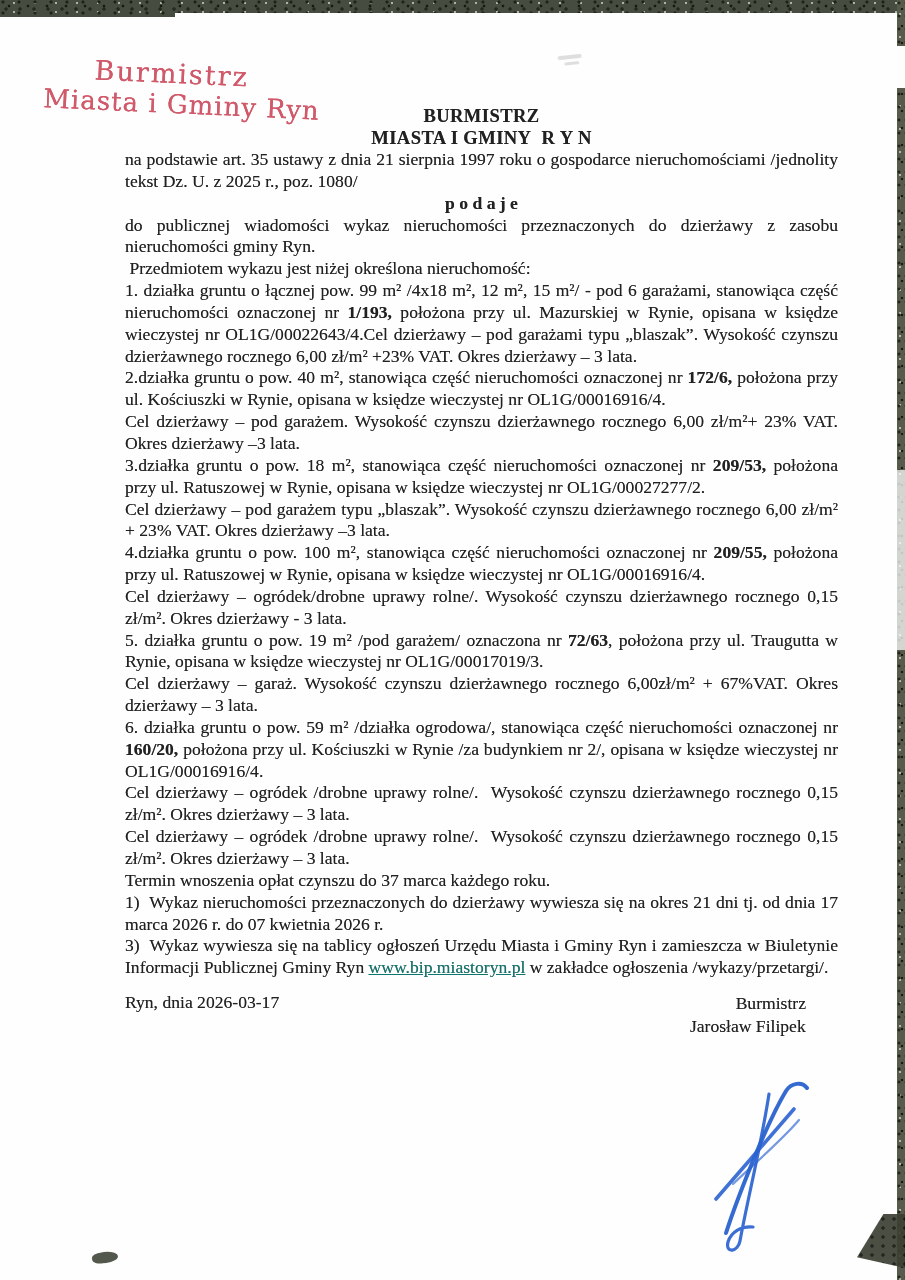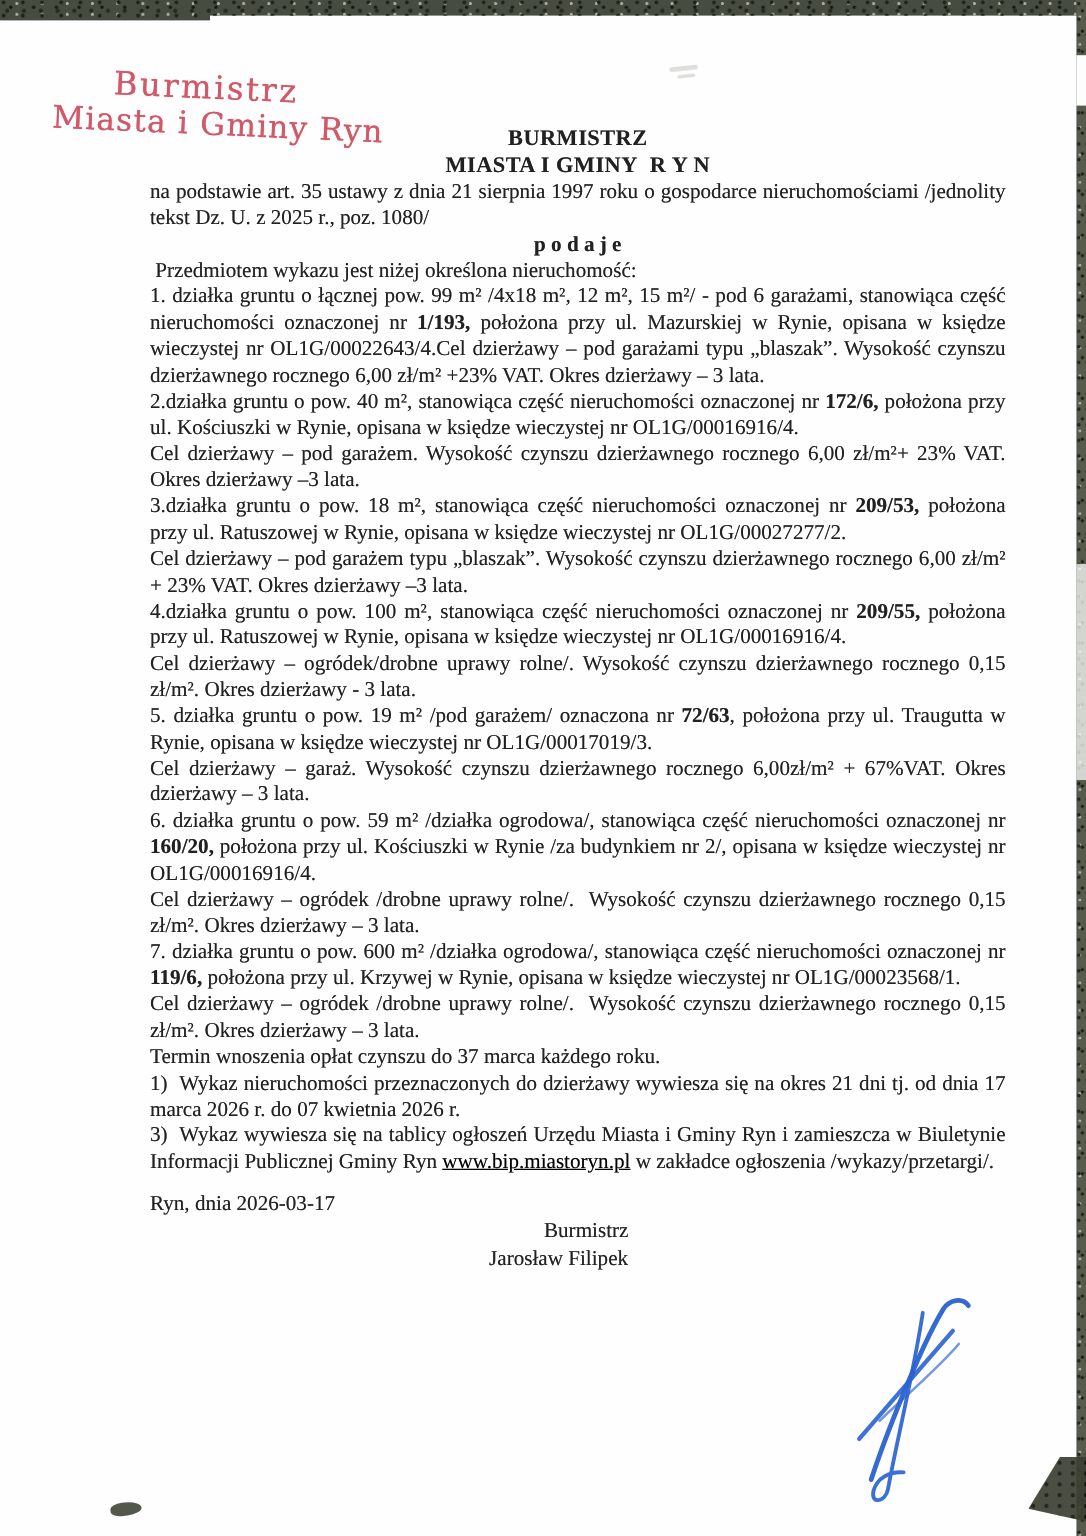--- a/index.html
+++ b/index.html
@@ -73,21 +73,21 @@
     position:absolute;left:125px;top:105px;width:713px;z-index:4;
     color:#212121;font-size:17.6px;line-height:21.85px;
     text-shadow:0 0 .5px rgba(33,33,33,.55);
   }
   .doc p{margin:0;text-align:justify;}
   .doc p.c{text-align:center;}
   .b{font-weight:bold;}
   .title{font-size:18.6px;line-height:22px;letter-spacing:.4px;}
   .termin{margin-top:24px;}
   a.link{text-decoration:underline;cursor:pointer;}
-  .footer{display:flex;justify-content:space-between;margin-top:13px;flex-direction:column;}
+  .footer{display:flex;justify-content:space-between;margin-top:13px;}
   .signer{text-align:center;margin-right:32px;line-height:23px;}
   .signer-title{padding-left:46px;}
 
   
   .sig{position:absolute;left:688px;top:1078px;z-index:5;}
 </style>
 </head>
 <body>
 
 <div class="page">
@@ -107,45 +107,45 @@
   <div class="stamp" style="color: rgb(208, 89, 106);">
     <div class="l1">Burmistrz</div>
     <div class="l2">Miasta i Gminy Ryn</div>
   </div>
 
   <div class="doc">
     <p class="c b title">BURMISTRZ</p>
     <p class="c b title">MIASTA I GMINY&nbsp; R Y N</p>
     <p>na podstawie art. 35 ustawy z dnia 21 sierpnia 1997 roku o gospodarce nieruchomościami /jednolity tekst Dz. U. z 2025 r., poz. 1080/</p>
     <p class="c b">p o d a j e</p>
+    <p>do publicznej wiadomości wykaz nieruchomości przeznaczonych do dzierżawy z zasobu nieruchomości gminy Ryn.</p>
     <p>&nbsp;Przedmiotem wykazu jest niżej określona nieruchomość:</p>
 
     <p><span>1. działka gruntu o łącznej pow. 99 m² /4x18 m², 12 m², 15 m²/ - pod 6 garażami, stanowiąca część nieruchomości oznaczonej nr </span><span class="b">1/193,</span><span> położona przy ul. Mazurskiej w Rynie, opisana w księdze wieczystej nr OL1G/00022643/4.Cel dzierżawy – pod garażami typu „blaszak”. Wysokość czynszu dzierżawnego rocznego 6,00 zł/m² +23% VAT. Okres dzierżawy – 3 lata.</span></p>
 
     <p><span>2.działka gruntu o pow. 40 m², stanowiąca część nieruchomości oznaczonej nr </span><span class="b">172/6,</span><span> położona przy ul. Kościuszki w Rynie, opisana w księdze wieczystej nr OL1G/00016916/4.</span></p>
     <p>Cel dzierżawy – pod garażem. Wysokość czynszu dzierżawnego rocznego 6,00 zł/m²+ 23% VAT. Okres dzierżawy –3 lata.</p>
 
     <p><span>3.działka gruntu o pow. 18 m², stanowiąca część nieruchomości oznaczonej nr </span><span class="b">209/53,</span><span> położona przy ul. Ratuszowej w Rynie, opisana w księdze wieczystej nr OL1G/00027277/2.</span></p>
     <p>Cel dzierżawy – pod garażem typu „blaszak”. Wysokość czynszu dzierżawnego rocznego 6,00 zł/m² + 23% VAT. Okres dzierżawy –3 lata.</p>
 
     <p><span>4.działka gruntu o pow. 100 m², stanowiąca część nieruchomości oznaczonej nr </span><span class="b">209/55,</span><span> położona przy ul. Ratuszowej w Rynie, opisana w księdze wieczystej nr OL1G/00016916/4.</span></p>
     <p>Cel dzierżawy – ogródek/drobne uprawy rolne/. Wysokość czynszu dzierżawnego rocznego 0,15 zł/m². Okres dzierżawy - 3 lata.</p>
 
     <p><span>5. działka gruntu o pow. 19 m² /pod garażem/ oznaczona nr </span><span class="b">72/63</span><span>, położona przy ul. Traugutta w Rynie, opisana w księdze wieczystej nr OL1G/00017019/3.</span></p>
     <p>Cel dzierżawy – garaż. Wysokość czynszu dzierżawnego rocznego 6,00zł/m² + 67%VAT. Okres dzierżawy – 3 lata.</p>
 
     <p><span>6. działka gruntu o pow. 59 m² /działka ogrodowa/, stanowiąca część nieruchomości oznaczonej nr </span><span class="b">160/20,</span><span> położona przy ul. Kościuszki w Rynie /za budynkiem nr 2/, opisana w księdze wieczystej nr OL1G/00016916/4.</span></p>
     <p>Cel dzierżawy – ogródek /drobne uprawy rolne/.&nbsp; Wysokość czynszu dzierżawnego rocznego 0,15 zł/m². Okres dzierżawy – 3 lata.</p>
 
-    <p><span>7. działka gruntu o pow. 600 m² /działka ogrodowa/, stanowiąca część nieruchomości oznaczonej nr </span><span class="b">119/6,</span><span> położona przy ul. Krzywej w Rynie, opisana w księdze wieczystej nr OL1G/00023568/1.</span></p>
     <p>Cel dzierżawy – ogródek /drobne uprawy rolne/.&nbsp; Wysokość czynszu dzierżawnego rocznego 0,15 zł/m². Okres dzierżawy – 3 lata.</p>
 
     <p class="termin">Termin wnoszenia opłat czynszu do 37 marca każdego roku.</p>
     <p>1)&nbsp; Wykaz nieruchomości przeznaczonych do dzierżawy wywiesza się na okres 21 dni tj. od dnia 17 marca 2026 r. do 07 kwietnia 2026 r.</p>
-    <p><span>3)&nbsp; Wykaz wywiesza się na tablicy ogłoszeń Urzędu Miasta i Gminy Ryn i zamieszcza w Biuletynie Informacji Publicznej Gminy Ryn </span><a class="link" style="color: #000000;">www.bip.miastoryn.pl</a><span> w zakładce ogłoszenia /wykazy/przetargi/.</span></p>
+    <p><span>3)&nbsp; Wykaz wywiesza się na tablicy ogłoszeń Urzędu Miasta i Gminy Ryn i zamieszcza w Biuletynie Informacji Publicznej Gminy Ryn </span><a class="link" style="color: #0f766e;">www.bip.miastoryn.pl</a><span> w zakładce ogłoszenia /wykazy/przetargi/.</span></p>
 
     <div class="footer">
       <span>Ryn, dnia 2026-03-17</span>
       <span class="signer">
         <span class="signer-title" style="display:block">Burmistrz</span>
         <span style="display:block">Jarosław Filipek</span>
       </span>
     </div>
   </div>
 

